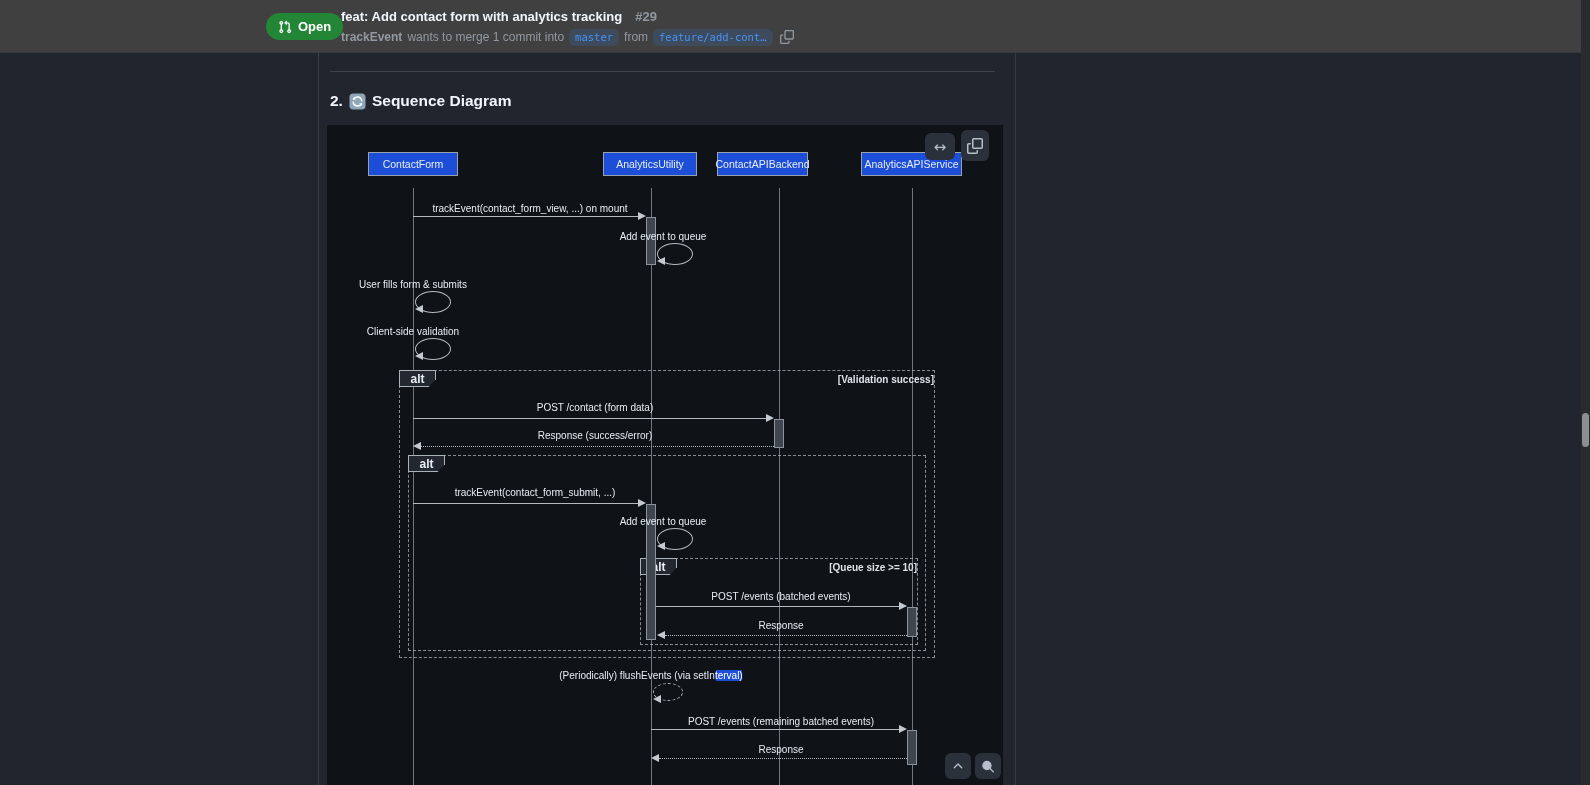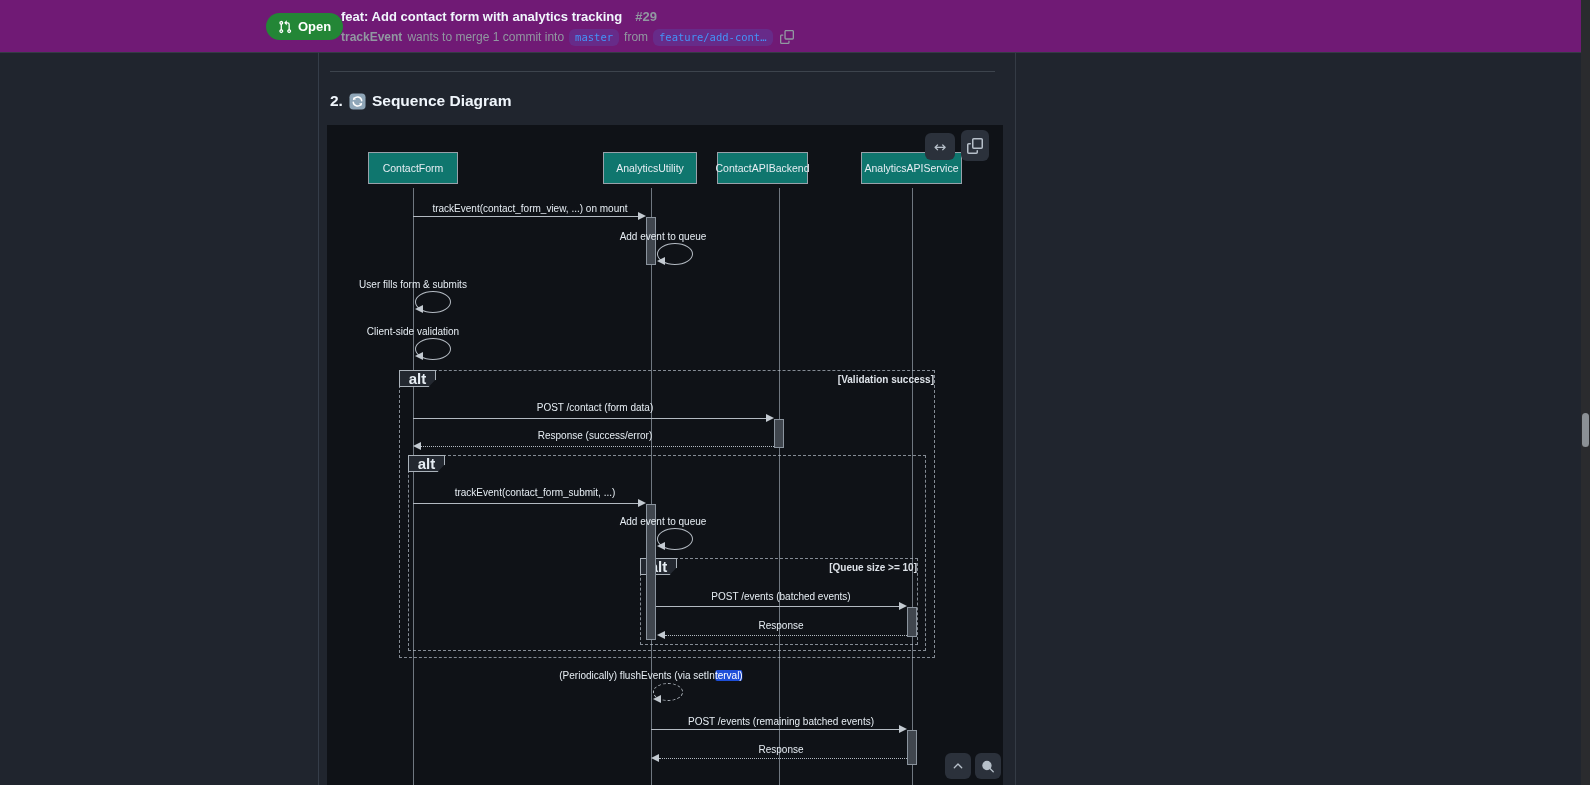--- a/index.html
+++ b/index.html
@@ -2,21 +2,21 @@
 <html><head>
 <meta charset="utf-8">
 <style>
   html,body{margin:0;padding:0}
   body{
     width:1590px;height:785px;position:relative;overflow:hidden;
     background:#20252e;color:#e6edf3;
     font-family:"Liberation Sans",sans-serif;
   }
   
-  .topbar{position:absolute;left:0;top:0;width:1590px;height:52px;background:#701a75;border-bottom:1px solid #343b45}
+  .topbar{position:absolute;left:0;top:0;width:1590px;height:52px;background:#404040;border-bottom:1px solid #343b45}
   .badge-open{position:absolute;left:266px;top:13px;height:27px;background:#238636;color:#fff;border-radius:14px;
     display:flex;align-items:center;gap:6px;padding:0 12px;font-weight:700;font-size:13px}
   .badge-open svg{width:14px;height:14px;fill:#fff}
   .title-block{position:absolute;left:341px;top:9px;line-height:1.25}
   .pr-title{font-size:13px;font-weight:700;color:#f0f6fc;white-space:nowrap}
   .pr-number{color:#9198a1;font-weight:700;margin-left:13px}
   .pr-sub{margin-top:3px;font-size:12px;color:#9198a1;display:flex;align-items:center;gap:5px;white-space:nowrap}
   .pr-author{font-weight:700}
   .branch{font-family:"DejaVu Sans Mono",monospace;font-size:10.5px;color:#4493f8;background:rgba(56,139,253,.15);
     padding:2px 6px;border-radius:6px}
@@ -28,34 +28,34 @@
   .hrule{position:absolute;left:330px;top:71px;width:665px;height:1px;background:#3d444d}
   .section-heading{position:absolute;left:330px;top:92px;font-size:15.5px;font-weight:700;color:#f0f6fc;
     display:flex;align-items:center;gap:6px}
   .emoji-box{width:17px;height:17px;display:inline-block}
   
   .sb-track{position:absolute;right:0;top:0;width:9px;height:785px;background:#2a2b2e}
   .sb-thumb{position:absolute;right:1px;top:413px;width:7px;height:34px;background:#8b9095;border-radius:4px}
   
   .diagram{position:absolute;left:327px;top:125px;width:676px;height:660px;background:#0f1217;
     font-family:"Liberation Sans",sans-serif}
-  .participant{position:absolute;top:27px;height:32px;background:#0f766e;border:1px solid #99a1aa;box-sizing:border-box;
+  .participant{position:absolute;top:27px;height:24px;background:#1d4ed8;border:1px solid #99a1aa;box-sizing:border-box;
     display:flex;align-items:center;justify-content:center;font-size:10.5px;color:#e6edf3;white-space:nowrap}
   .lifeline{position:absolute;top:63px;bottom:0;width:1px;background:#6f7780}
   .activation{position:absolute;width:10px;background:#40464e;border:1px solid #8b949e;box-sizing:border-box}
   .msg{position:absolute;font-size:10px;color:#e6edf3;white-space:nowrap;transform:translateX(-50%)}
   .arrow{position:absolute;height:0;border-top:1.5px solid #b3bac2}
   .arrow.dashed{border-top:1.5px dotted #b3bac2}
   .head-r{position:absolute;width:0;height:0;border-left:8px solid #c3cad1;border-top:4px solid transparent;border-bottom:4px solid transparent}
   .head-l{position:absolute;width:0;height:0;border-right:8px solid #c3cad1;border-top:4px solid transparent;border-bottom:4px solid transparent}
   .loop{position:absolute;width:34px;height:20px;border:1.5px solid #b3bac2;border-radius:50%}
   .loop.dashed{border-style:dashed;width:28px;height:16px;border-width:1px}
   .alt{position:absolute;border:1px dashed rgba(195,205,215,.65);box-sizing:border-box}
   .alt-tab{position:absolute;left:-1px;top:-1px;width:37px;height:17px;background:#232830;border:1px solid #aab2ba;box-sizing:border-box;
-    display:flex;align-items:center;justify-content:center;font-size:15px;font-weight:700;color:#e6edf3;
+    display:flex;align-items:center;justify-content:center;font-size:12px;font-weight:700;color:#e6edf3;
     clip-path:polygon(0 0,100% 0,100% 55%,80% 100%,0 100%)}
   .alt-cond{position:absolute;left:12px;right:0;top:3px;text-align:right;font-size:10px;font-weight:600;color:#dde2e8}
   .sel{background:#1d4ed8;color:#fff;border-radius:2px}
   .dg-btn{position:absolute;background:#2b313b;border:none;border-radius:6px;color:#b7c0ca;cursor:pointer;
     display:flex;align-items:center;justify-content:center;font-family:"DejaVu Sans",sans-serif}
   .dg-btn svg{fill:#b7c0ca}
 </style>
 </head>
 <body>
 

